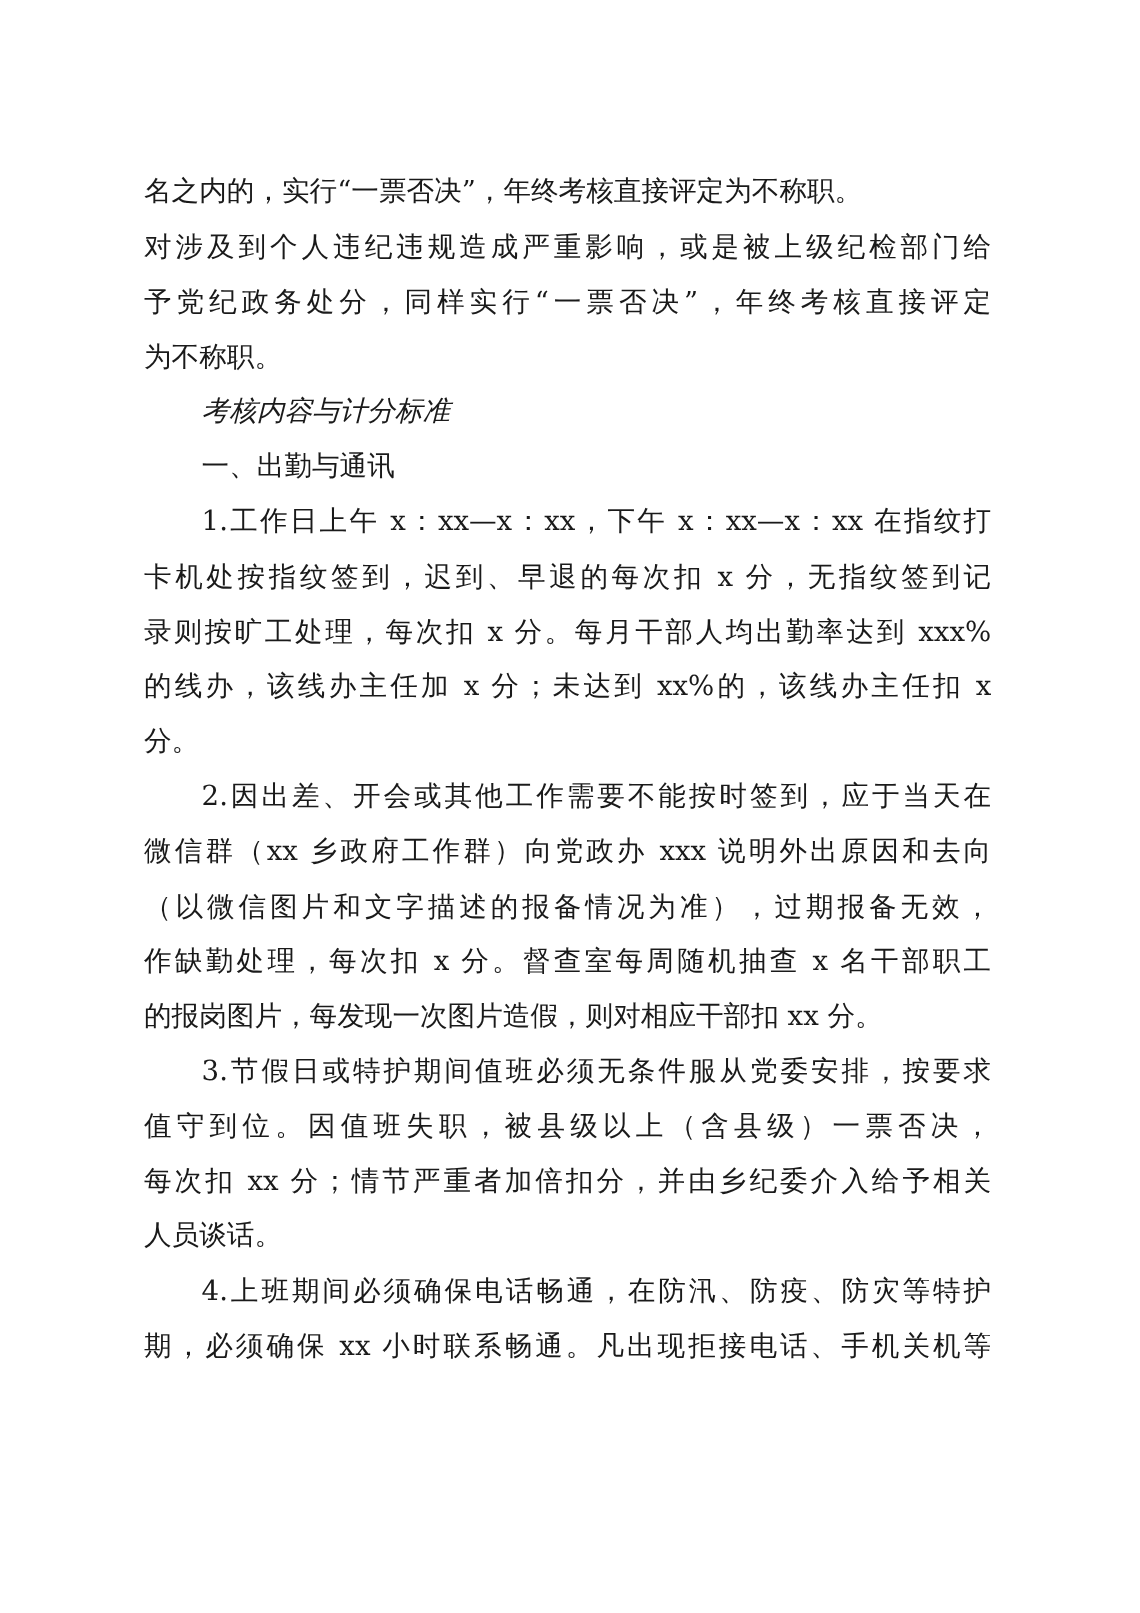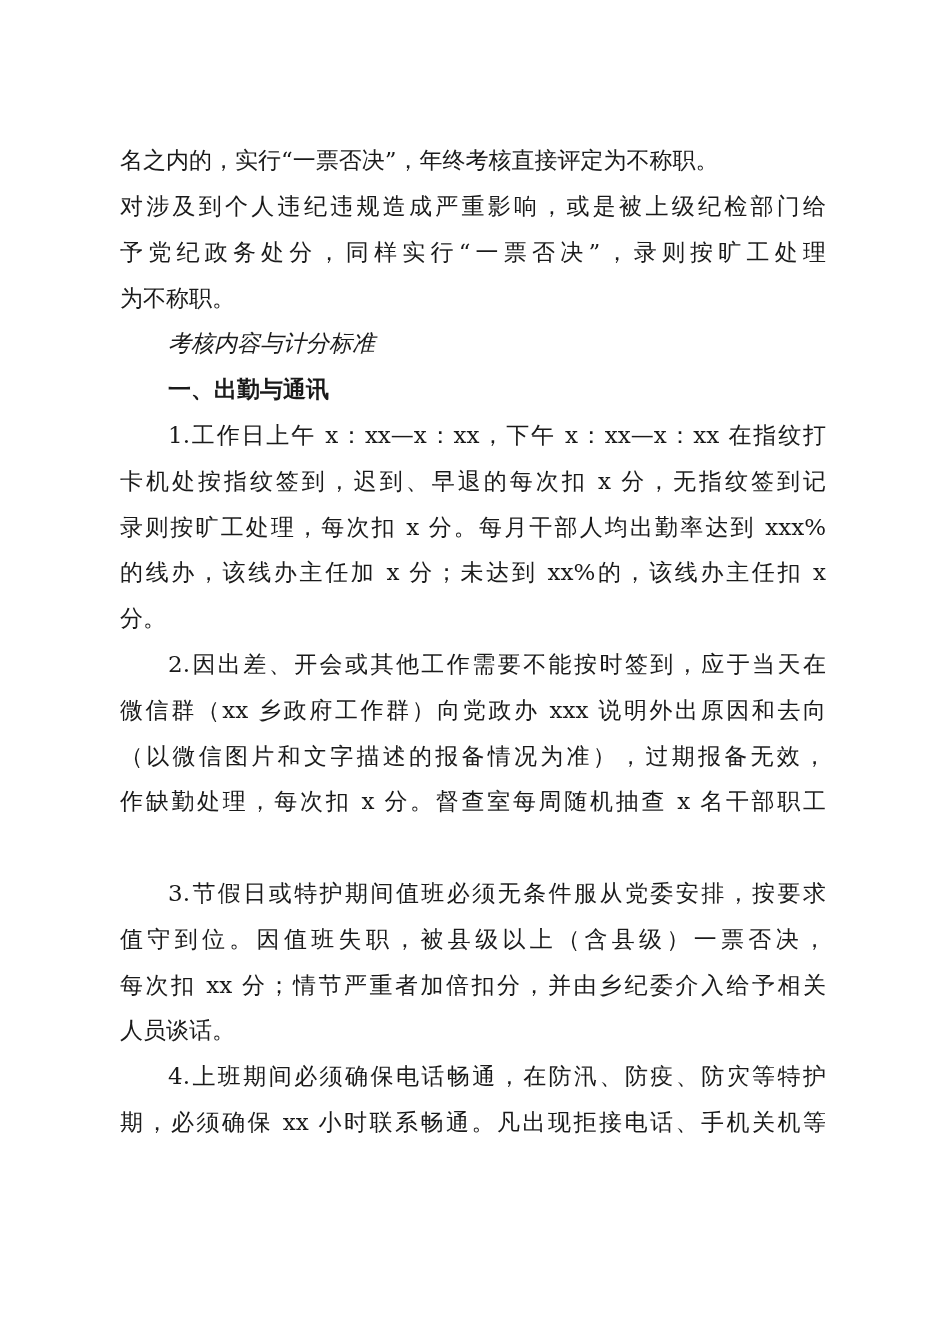--- a/index.html
+++ b/index.html
@@ -8,45 +8,46 @@
       font-family: "DejaVu Serif", "Liberation Serif", serif; color: #1a1a1a;
     }
     .page { position: absolute; left: 0; top: 0; width: 950px; height: 1344px; background: #fff; }
     .line {
       position: absolute; left: 120px; width: 706px; height: 44px; line-height: 44px;
       font-size: 23px; white-space: nowrap; text-align: justify; text-align-last: justify;
       letter-spacing: 0; overflow: visible;
     }
     .line.last { text-align-last: left; }
     .line.indent { left: 168px; width: 658px; }
-    .heading { font-family: "DejaVu Sans", "Liberation Sans", sans-serif; font-weight: bold; font-size: 23px; text-align-last: left; }
+    .heading { font-family: "DejaVu Sans", "Liberation Sans", sans-serif; font-weight: normal; font-size: 23px; text-align-last: left; }
     .subtitle { text-align-last: left; font-style: italic; }
   </style>
 </head>
 <body>
 
 <div class="page">
   <div class="line last" style="top:138px">名之内的，实行“一票否决”，年终考核直接评定为不称职。</div>
   <div class="line" style="top:184px">对涉及到个人违纪违规造成严重影响，或是被上级纪检部门给</div>
-  <div class="line" style="top:230px">予党纪政务处分，同样实行“一票否决”，录则按旷工处理</div>
+  <div class="line" style="top:230px">予党纪政务处分，同样实行“一票否决”，年终考核直接评定</div>
   <div class="line last" style="top:276px">为不称职。</div>
 
   <div class="line indent subtitle" style="top:321px">考核内容与计分标准</div>
   <div class="line indent heading" style="top:367px">一、出勤与通讯</div>
 
   <div class="line indent" style="top:413px">1.工作日上午 x：xx—x：xx，下午 x：xx—x：xx 在指纹打</div>
   <div class="line" style="top:459px">卡机处按指纹签到，迟到、早退的每次扣 x 分，无指纹签到记</div>
   <div class="line" style="top:505px">录则按旷工处理，每次扣 x 分。每月干部人均出勤率达到 xxx%</div>
   <div class="line" style="top:550px">的线办，该线办主任加 x 分；未达到 xx%的，该线办主任扣 x</div>
   <div class="line last" style="top:596px">分。</div>
 
   <div class="line indent" style="top:642px">2.因出差、开会或其他工作需要不能按时签到，应于当天在</div>
   <div class="line" style="top:688px">微信群（xx 乡政府工作群）向党政办 xxx 说明外出原因和去向</div>
   <div class="line" style="top:779px">作缺勤处理，每次扣 x 分。督查室每周随机抽查 x 名干部职工</div>
   <div class="line" style="top:734px">（以微信图片和文字描述的报备情况为准），过期报备无效，</div>
+  <div class="line last" style="top:825px">的报岗图片，每发现一次图片造假，则对相应干部扣 xx 分。</div>
 
   <div class="line indent" style="top:871px">3.节假日或特护期间值班必须无条件服从党委安排，按要求</div>
   <div class="line" style="top:917px">值守到位。因值班失职，被县级以上（含县级）一票否决，</div>
   <div class="line" style="top:963px">每次扣 xx 分；情节严重者加倍扣分，并由乡纪委介入给予相关</div>
   <div class="line last" style="top:1008px">人员谈话。</div>
 
   <div class="line indent" style="top:1054px">4.上班期间必须确保电话畅通，在防汛、防疫、防灾等特护</div>
   <div class="line" style="top:1100px">期，必须确保 xx 小时联系畅通。凡出现拒接电话、手机关机等</div>
 </div>
 

